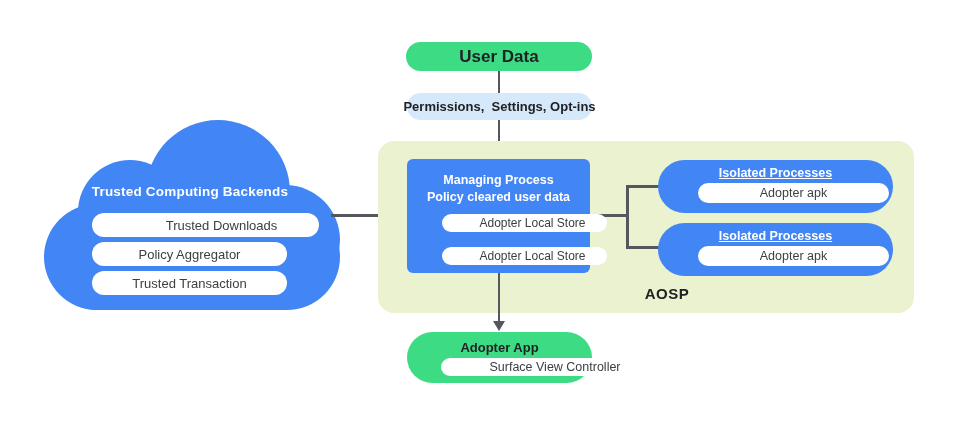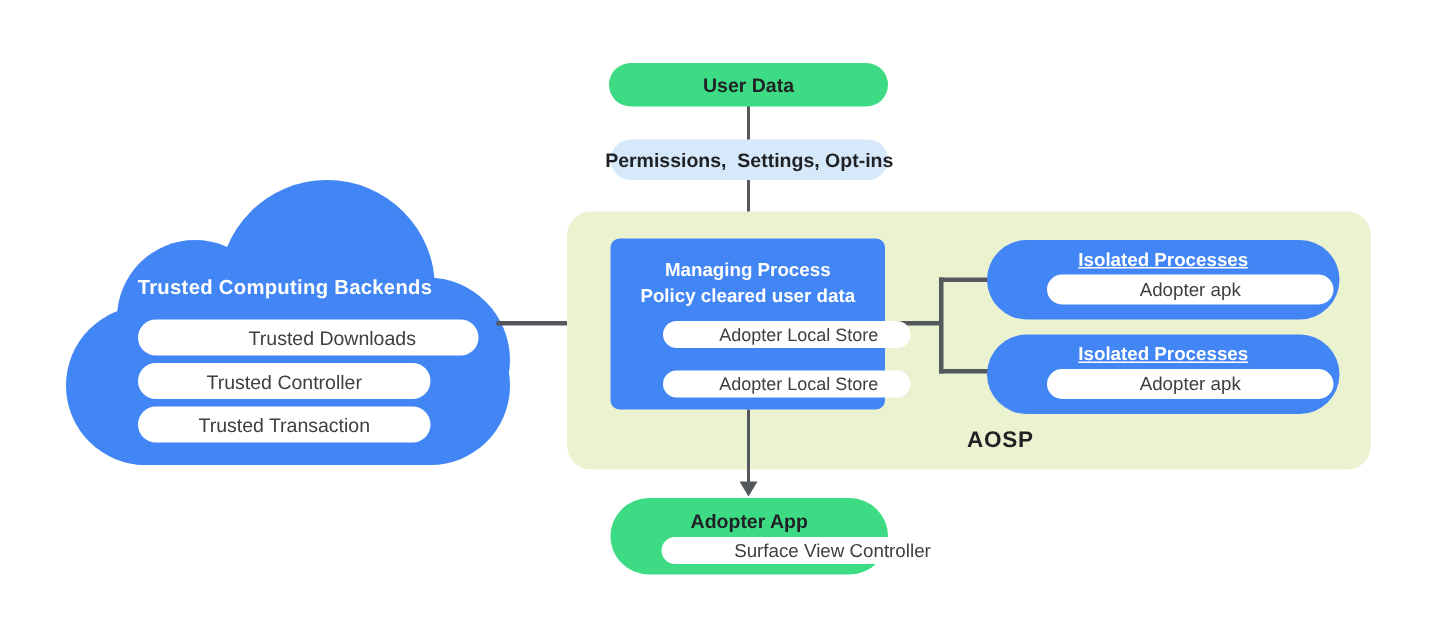--- a/index.html
+++ b/index.html
@@ -30,21 +30,21 @@
     position:absolute; background:#ffffff; border-radius:12px;
     display:flex; align-items:center; justify-content:center;
     font-size:13px; color:var(--muted-text);
   }
 
   
   .pill-node {
     position:absolute; display:flex; align-items:center; justify-content:center;
     font-weight:bold; color:var(--dark-text);
   }
-  .user-data { background:var(--green); border-radius:15px; font-size:13px; }
+  .user-data { background:var(--green); border-radius:15px; font-size:17px; }
   .permissions { background:var(--light-blue); border-radius:14px; font-size:13px; white-space:pre; }
 
   
   .aosp-box {
     position:absolute; left:378px; top:141px; width:536px; height:172px;
     background:var(--aosp-bg); border-radius:16px;
   }
   .aosp-label {
     position:absolute; left:0; top:144px; width:578px; text-align:center;
     font-weight:bold; font-size:15px; color:var(--dark-text); letter-spacing:0.5px;
@@ -112,21 +112,21 @@
 
   <div class="line" style="left:590px; top:214px; width:38px; height:3px;"></div>
   <div class="line" style="left:626px; top:185px; width:3px; height:64px;"></div>
   <div class="line" style="left:626px; top:185px; width:34px; height:3px;"></div>
   <div class="line" style="left:626px; top:246px; width:34px; height:3px;"></div>
   <div class="line" style="left:498px; top:273px; width:2px; height:50px;"></div>
   <div class="arrow-down" style="left:493px; top:321px;"></div>
 
   <div class="abs cloud-title" style="left:85px; top:184px; width:210px;">Trusted Computing Backends</div>
   <div class="cloud-pill" style="left:92px; top:213px; width:195px; height:24px;padding-left:32px;">Trusted Downloads</div>
-  <div class="cloud-pill" style="left:92px; top:242px; width:195px; height:24px;">Trusted Controller</div>
+  <div class="cloud-pill" style="left:92px; top:242px; width:195px; height:24px;">Policy Aggregator</div>
   <div class="cloud-pill" style="left:92px; top:271px; width:195px; height:24px;">Trusted Transaction</div>
 
   <div class="pill-node user-data" style="left:406px; top:42px; width:186px; height:29px;">User Data</div>
   <div class="pill-node permissions" style="left:407px; top:93px; width:185px; height:27px;">Permissions,  Settings, Opt-ins</div>
 
   <div class="managing-box">
     <div class="managing-title">
       <div>Managing Process</div>
       <div>Policy cleared user data</div>
     </div>

